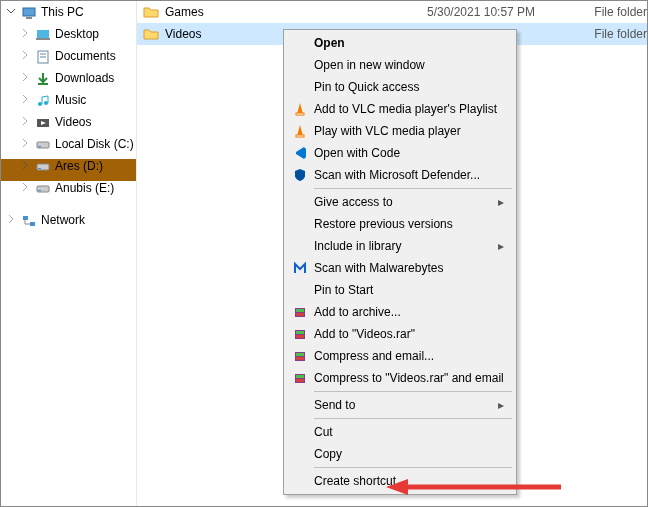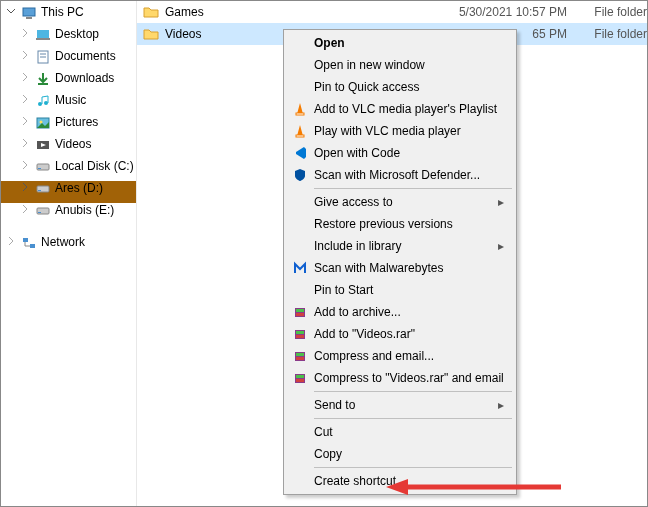--- a/index.html
+++ b/index.html
@@ -10,21 +10,21 @@
   .tree-item.selected { background: #a16207; }
   .tree-chev { width: 12px; height: 12px; display: flex; align-items: center; justify-content: center; color: #666; }
   .tree-icon { width: 16px; height: 16px; margin: 0 4px; display: flex; align-items: center; justify-content: center; }
   .tree-label { color: #000; white-space: nowrap; }
   .indent1 { padding-left: 18px; }
   .main { flex: 1; position: relative; }
   .row { display: flex; align-items: center; height: 22px; padding-left: 6px; }
   .row.selected { background: #cde8ff; }
   .row-icon { width: 16px; height: 16px; margin-right: 6px; }
   .row-name { flex: 1; }
-  .row-date { width: 140px; text-align: right; color: #555; margin-left: 32px; }
+  .row-date { width: 140px; text-align: left; color: #555; margin-left: 32px; }
   .row-type { width: 80px; text-align: right; color: #555; }
   .ctxmenu { position: absolute; left: 282px; top: 28px; width: 234px; background: #f0f0f0; border: 1px solid #a0a0a0; box-shadow: 3px 3px 3px rgba(0,0,0,0.2); padding: 2px; }
   .ctx-item { display: flex; align-items: center; height: 22px; padding-left: 4px; cursor: default; position: relative; }
   .ctx-icon { width: 20px; height: 16px; display: flex; align-items: center; justify-content: center; }
   .ctx-label { flex: 1; padding-left: 4px; }
   .ctx-arrow { width: 16px; color: #555; }
   .ctx-sep { height: 1px; background: #c0c0c0; margin: 2px 2px 2px 28px; }
   .arrow-anno { position: absolute; left: 385px; top: 476px; pointer-events: none; }
   svg { display: block; }
 </style>
@@ -106,35 +106,20 @@
       <span class="tree-label">Music</span>
     </div>
     <div class="tree-item indent1">
       <span class="tree-chev">
           <svg width="10" height="10">
             <path d="M3 1 L7 5 L3 9" stroke="#aaa" fill="none"></path>
           </svg>
         </span>
       <span class="tree-icon">
           <svg width="16" height="16">
-            <rect x="2" y="3" width="12" height="10" fill="#6ac0e0" stroke="#2a80a0"></rect>
-            <circle cx="6" cy="7" r="1.5" fill="#ffe060"></circle>
-            <path d="M2 13 L7 8 L10 11 L14 7 L14 13 Z" fill="#2a8a3a"></path>
-          </svg>
-        </span>
-      <span class="tree-label">Pictures</span>
-    </div>
-    <div class="tree-item indent1">
-      <span class="tree-chev">
-          <svg width="10" height="10">
-            <path d="M3 1 L7 5 L3 9" stroke="#aaa" fill="none"></path>
-          </svg>
-        </span>
-      <span class="tree-icon">
-          <svg width="16" height="16">
             <rect x="2" y="4" width="12" height="8" fill="#555"></rect>
             <path d="M6 6 L11 8 L6 10 Z" fill="#fff"></path>
           </svg>
         </span>
       <span class="tree-label">Videos</span>
     </div>
     <div class="tree-item indent1">
       <span class="tree-chev">
           <svg width="10" height="10">
             <path d="M3 1 L7 5 L3 9" stroke="#aaa" fill="none"></path>

